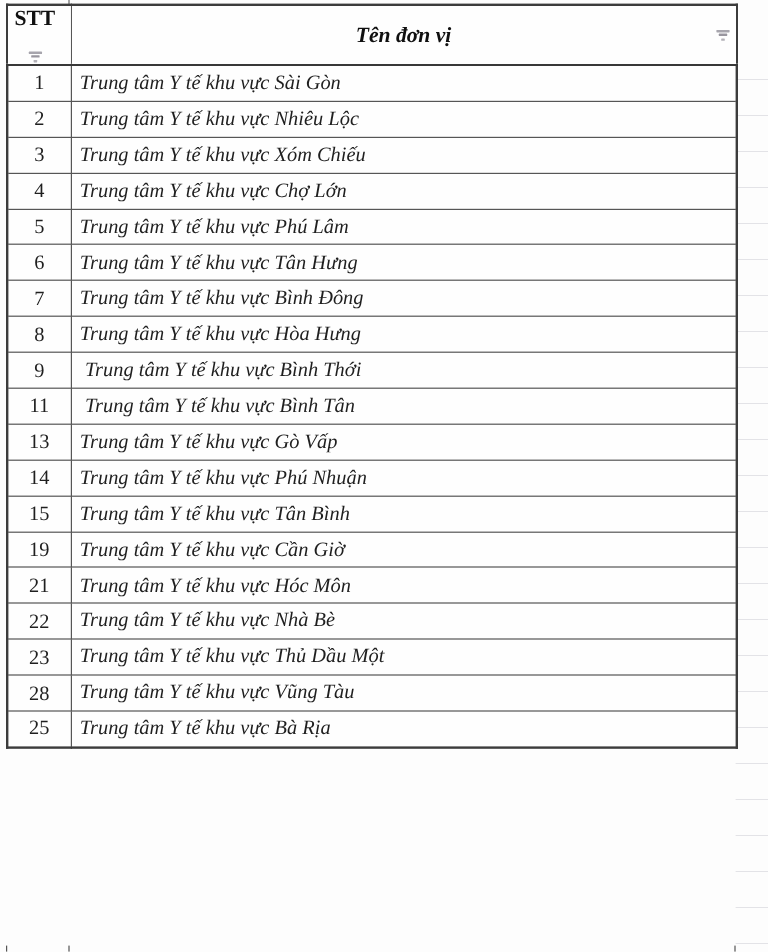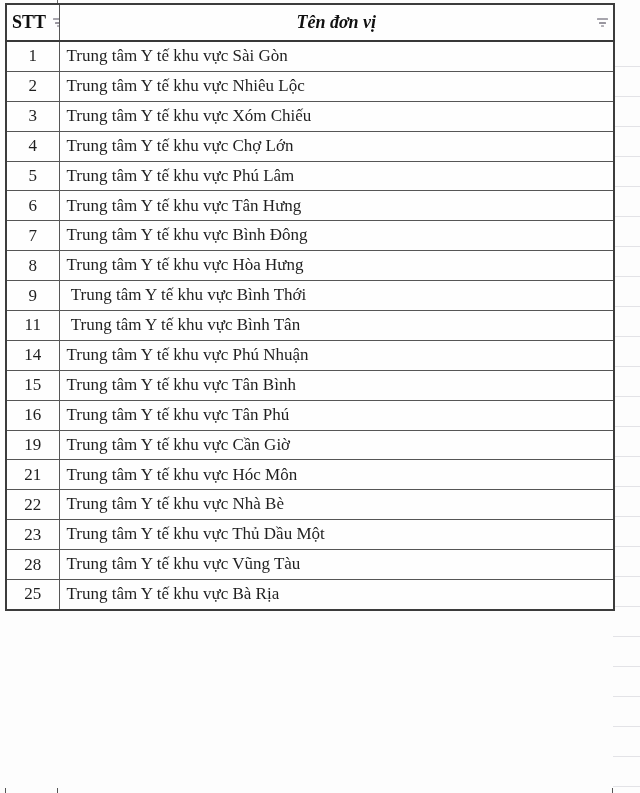--- a/index.html
+++ b/index.html
@@ -74,37 +74,39 @@
     vertical-align: middle;
     position: relative;
   }
   th.th-stt {
     text-align: left;
     padding: 0 0 0 5px;
   }
   th.th-stt .hdr-inline {
     display: inline-flex;
     align-items: center;
-    gap: 5px;
+    gap: 15px;
+    flex-direction: column;
   }
   th.th-name { text-align: center; padding: 2px; font-style: italic; }
 
   td.stt {
     height: 28.9px;
     text-align: center;
     font-size: 17px;
     vertical-align: middle;
     padding: 0;
   }
   td.name {
     font-size: 17px;
     vertical-align: middle;
     padding: 0 4px 0 7px;
     white-space: pre-wrap;
     line-height: 1.1;
+    font-style: italic;
   }
 
   
   .filter-icon {
     display: inline-flex;
     flex-direction: column;
     align-items: center;
     justify-content: center;
     gap: 1.5px;
     width: 14px;
@@ -199,32 +201,32 @@
     </tr>
         <tr>
       <td class="stt">9</td>
       <td class="name"> Trung tâm Y tế khu vực Bình Thới</td>
     </tr>
         <tr>
       <td class="stt">11</td>
       <td class="name"> Trung tâm Y tế khu vực Bình Tân</td>
     </tr>
         <tr>
+      <td class="stt">13</td>
+      <td class="name">Trung tâm Y tế khu vực Gò Vấp</td>
+    </tr>
+        <tr>
       <td class="stt">14</td>
       <td class="name">Trung tâm Y tế khu vực Phú Nhuận</td>
     </tr>
         <tr>
       <td class="stt">15</td>
       <td class="name">Trung tâm Y tế khu vực Tân Bình</td>
     </tr>
         <tr>
-      <td class="stt">16</td>
-      <td class="name">Trung tâm Y tế khu vực Tân Phú</td>
-    </tr>
-        <tr>
       <td class="stt">19</td>
       <td class="name">Trung tâm Y tế khu vực Cần Giờ</td>
     </tr>
         <tr>
       <td class="stt">21</td>
       <td class="name">Trung tâm Y tế khu vực Hóc Môn</td>
     </tr>
         <tr>
       <td class="stt">22</td>
       <td class="name">Trung tâm Y tế khu vực Nhà Bè</td>

